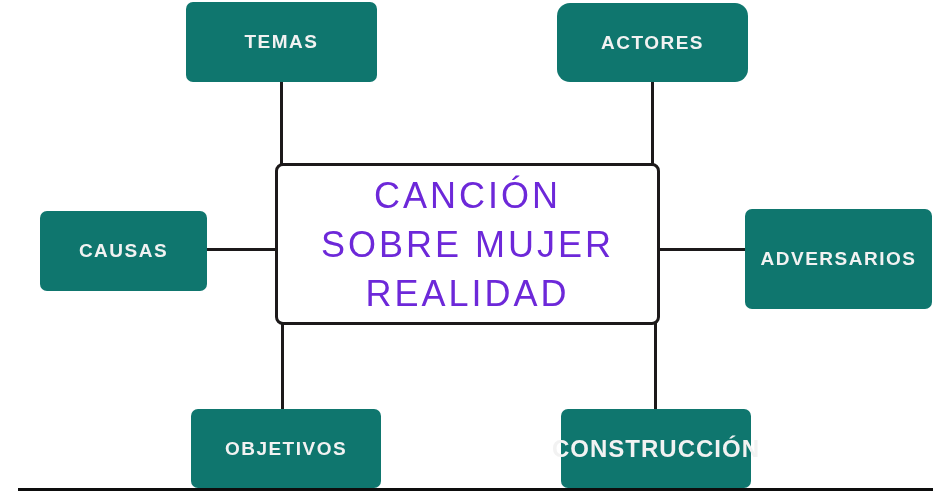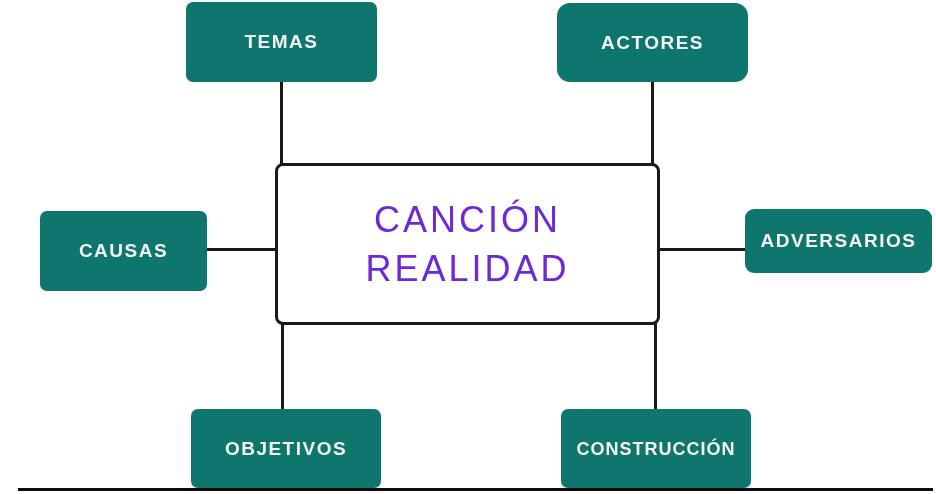--- a/index.html
+++ b/index.html
@@ -24,23 +24,23 @@
     color: #f2f2f2;
     font-size: 19px;
     font-weight: 600;
     letter-spacing: 1.5px;
     line-height: 26px;
     z-index: 2;
   }
   .n-temas        { left: 186px; top: 2px;   width: 191px; height: 80px; }
   .n-actores      { left: 557px; top: 3px;   width: 191px; height: 79px; border-radius: 13px; }
   .n-causas       { left: 2px;   top: 211px; width: 167px; height: 80px; margin-left: 38px; }
-  .n-adversarios  { left: 745px; top: 209px; width: 187px; height: 64px; border-radius: 9px; }
+  .n-adversarios  { left: 745px; top: 209px; width: 187px; height: 100px; }
   .n-objetivos    { left: 191px; top: 409px; width: 190px; height: 79px; }
-  .n-construccion { left: 561px; top: 409px; width: 190px; height: 79px; font-size: 18px; letter-spacing: 1px; }
+  .n-construccion { left: 561px; top: 409px; width: 190px; height: 79px; font-size: 24px; letter-spacing: 1px; }
   
   .central {
     position: absolute;
     left: 275px; top: 163px;
     width: 385px; height: 162px;
     box-sizing: border-box;
     background: #ffffff;
     border: 3px solid #1c191a;
     border-radius: 8px;
     display: flex;
@@ -107,18 +107,19 @@
   <div class="node n-objetivos">
     <span>OBJETIVOS</span>
   </div>
 
   <div class="node n-construccion">
     <span>CONSTRUCCIÓN</span>
   </div>
 
   <div class="central">
     <span class="title-line">CANCIÓN</span>
+    <span class="title-line">SOBRE MUJER</span>
     <span class="title-line">REALIDAD</span>
   </div>
 
   <div class="bottom-rule"></div>
 
 </div>
 
 </body></html>

